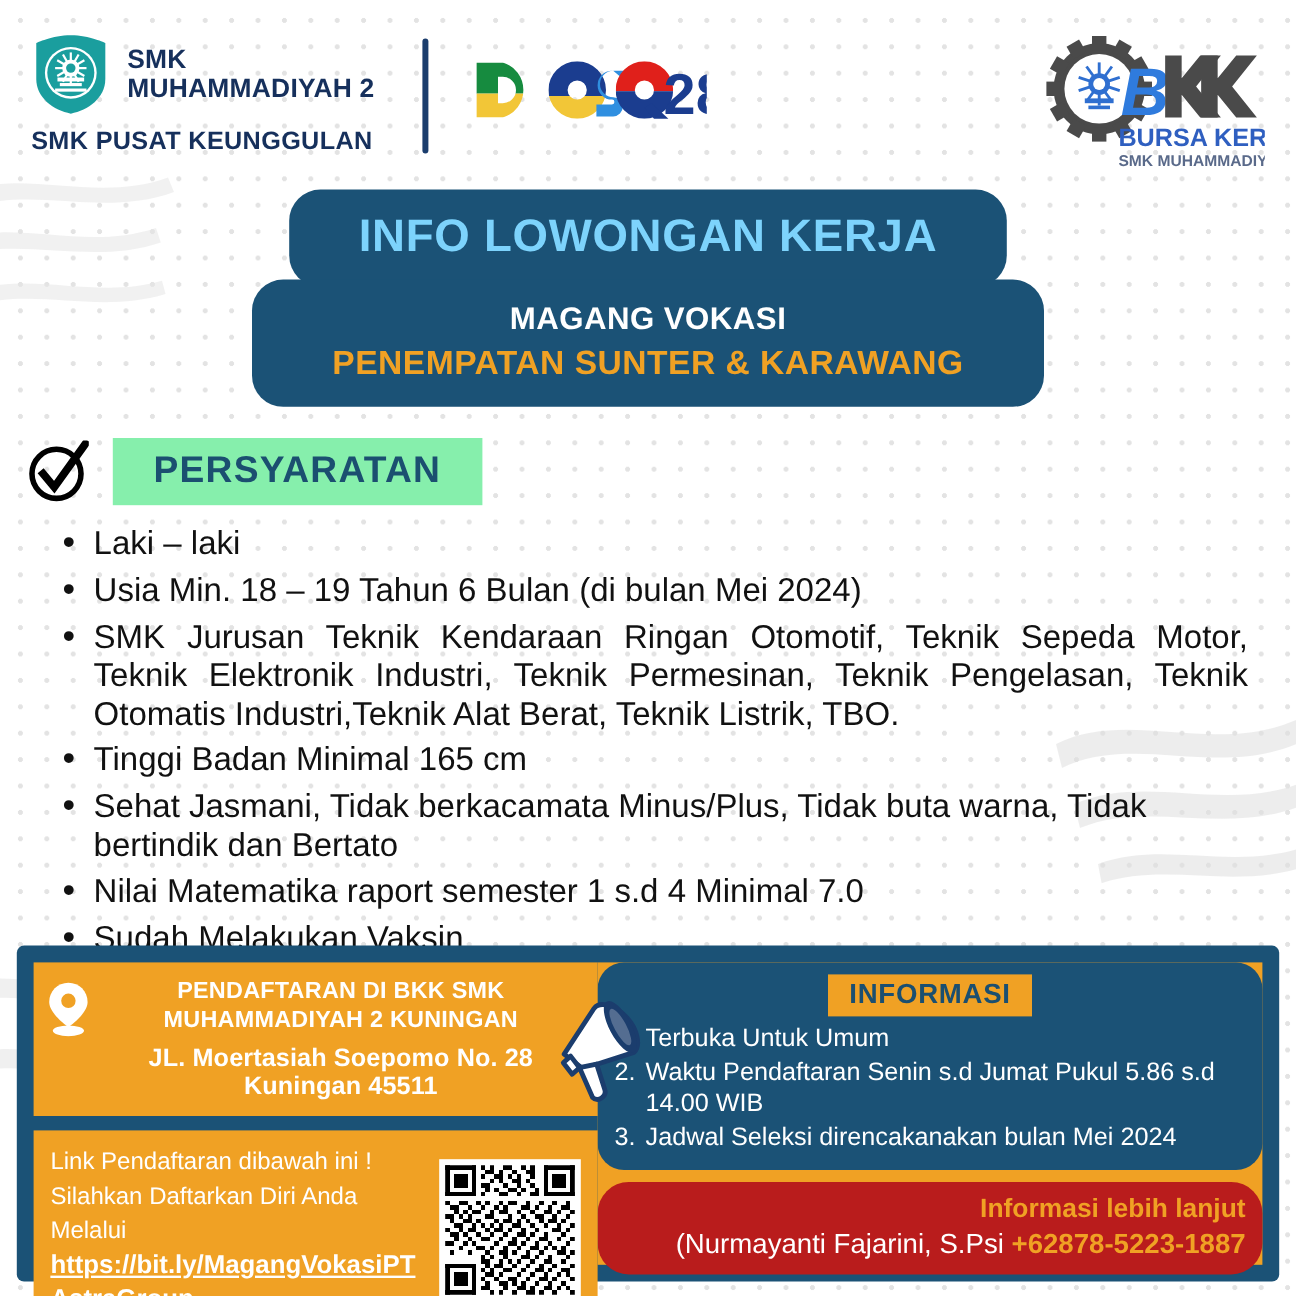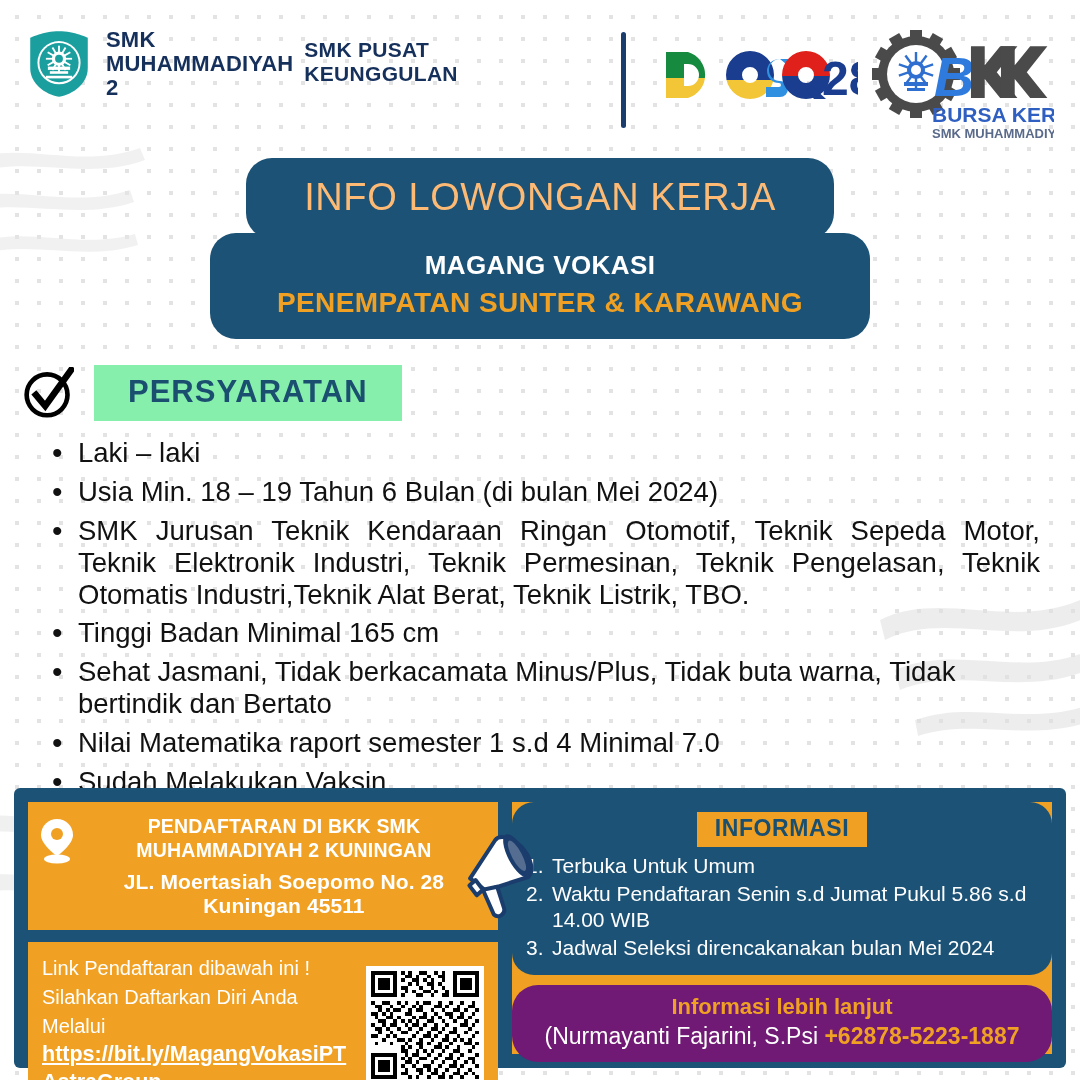--- a/index.html
+++ b/index.html
@@ -29,45 +29,45 @@
   .brush.bl { bottom: 100px; left: -30px; width: 150px; height: 180px; }
 
   .page { position: relative; z-index: 2; width: 1080px; height: 1080px; }
 
   
   .header {
     display: flex; align-items: flex-start;
     padding: 28px 26px 0 26px;
     height: 150px;
   }
-  .brand-left { display: flex; }
+  .brand-left { display: flex; flex-direction: column; }
   .brand-row { display: flex; align-items: center; gap: 14px; }
   .school-logo { width: 66px; height: 68px; flex: 0 0 auto; }
   .school-name {
     color: #16305c; font-weight: bold; font-size: 22px; line-height: 1.08;
     letter-spacing: .2px;
   }
   .pusat {
     color: #16305c; font-weight: bold; font-size: 21px;
     letter-spacing: .3px; margin-top: 10px;
   }
   .divider-v {
     width: 5px; background: #1b3d6d; height: 96px;
     margin: 4px 36px 0 40px; border-radius: 3px; flex: 0 0 auto;
   }
   .dosq { margin-top: 18px; }
   .bkk-wrap { margin-left: auto; margin-top: 2px; }
 
   
   .banner-zone { margin-top: 8px; display: flex; flex-direction: column; align-items: center; }
   .banner-main {
-    background: #1b5276; color: #fdba74;
+    background: #1b5276; color: #7dd3fc;
     border-radius: 26px;
     padding: 18px 58px 20px 58px;
-    font-size: 38px; font-weight: normal; letter-spacing: .6px;
+    font-size: 38px; font-weight: bold; letter-spacing: .6px;
     text-align: center;
   }
   .banner-sub {
     background: #1b5276;
     border-radius: 26px;
     margin-top: -6px;
     padding: 17px 44px 20px 44px;
     text-align: center; min-width: 660px;
   }
   .banner-sub .l1 { color: #fff; font-size: 26px; font-weight: bold; letter-spacing: .4px; }
@@ -92,21 +92,21 @@
   }
   .req-item .txt { flex: 1; }
   .req-item.justified .txt { text-align: justify; }
 
   
   .bottom {
     position: absolute; left: 14px; right: 14px; bottom: 12px;
     background: #1b5276;
     border-radius: 6px;
     padding: 14px;
-    display: flex; gap: 14px;
+    display: flex; 
     height: 280px;
   }
   .col-left { width: 470px; display: flex; flex-direction: column; gap: 12px; position: relative; }
 
   .addr-box {
     background: #f0a124; padding: 12px 14px 12px 12px;
     display: flex; align-items: flex-start; gap: 10px;
   }
   .pin-icon { width: 34px; height: 46px; flex: 0 0 auto; margin-top: 4px; }
   .addr-text { flex: 1; }
@@ -149,22 +149,22 @@
     margin: 0 auto 6px auto;
   }
   .info-title-wrap { text-align: center; }
   .info-list { list-style: none; counter-reset: n; }
   .info-list li {
     color: #fff; font-size: 21px; line-height: 1.27;
     display: flex; gap: 3px; margin-bottom: 1px;
   }
   .info-list li .num { flex: 0 0 auto; width: 23px; }
   .contact-box {
-    background: #701a75; border-radius: 26px;
-    padding: 9px 14px 12px 14px; text-align: center;
+    background: #b91c1c; border-radius: 26px;
+    padding: 9px 14px 12px 14px; text-align: right;
   }
   .contact-title { color: #f0a124; font-size: 22px; font-weight: bold; }
   .contact-line { margin-top: 3px; font-size: 23px; }
   .contact-line .nm { color: #fff; }
   .contact-line .ph { color: #f0a124; font-weight: bold; }
 </style>
 </head>
 <body>
 
 <div class="bg-dots"></div>

